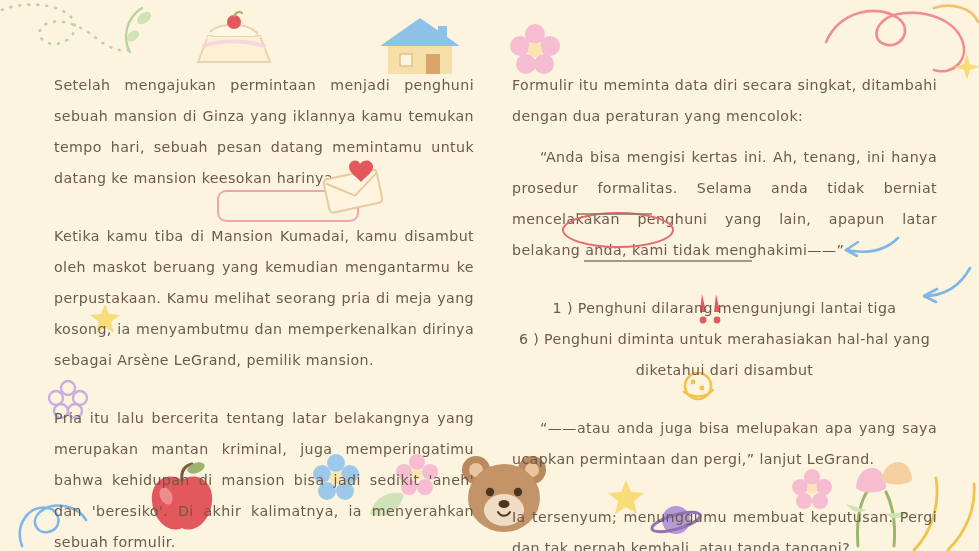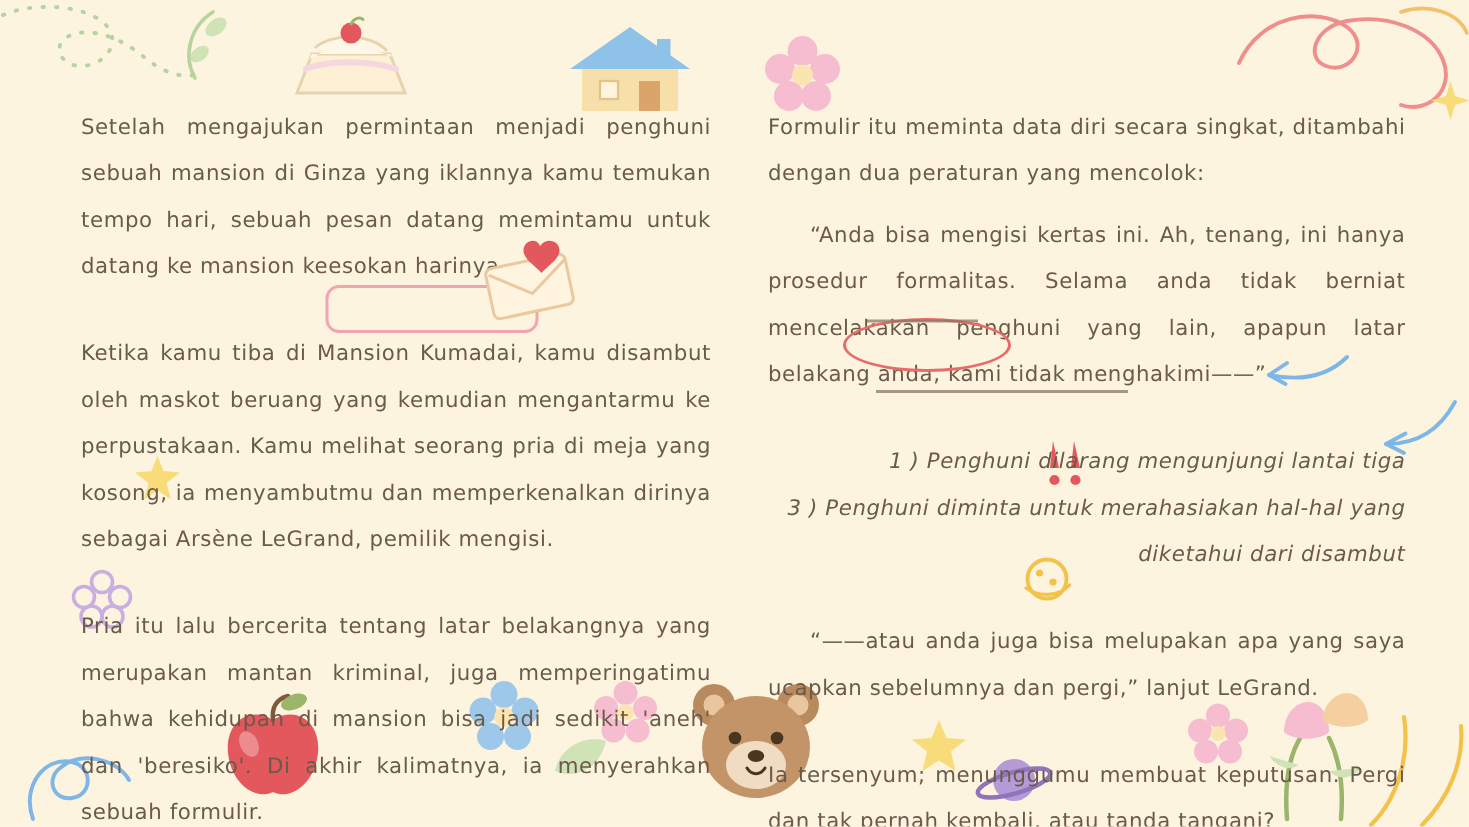--- a/index.html
+++ b/index.html
@@ -39,22 +39,21 @@
   .para {
     margin: 0 0 27px 0;
     text-align: justify;
     text-justify: inter-word;
   }
   .para.last { margin-bottom: 0; }
   .para.indent { text-indent: 28px; }
   .para.tight { margin-bottom: 10px; }
   .line {
     margin: 0;
-    text-align: right;
-    font-style: italic;
+    text-align: center;
   }
 
   
   .deco {
     position: absolute;
     z-index: 1;
     pointer-events: none;
   }
   .deco.front { z-index: 9; }
 
@@ -262,27 +261,27 @@
     <path d="M38 76 C56 58 66 34 64 10" fill="none" stroke="#f3c24b" stroke-width="2.8" stroke-linecap="round"></path>
   </svg>
 
   <div class="hl-box" style="left:217px; top:190px; width:138px; height:28px;"></div>
   <div class="hl-ellipse" style="left:562px; top:212px; width:108px; height:32px;"></div>
   <div class="underline" style="left:578px; top:213px; width:74px;"></div>
   <div class="underline" style="left:584px; top:260px; width:168px;"></div>
 
   <div class="col left">
     <p class="para">Setelah mengajukan permintaan menjadi penghuni sebuah mansion di Ginza yang iklannya kamu temukan tempo hari, sebuah pesan datang memintamu untuk datang ke mansion keesokan harinya.</p>
-    <p class="para">Ketika kamu tiba di Mansion Kumadai, kamu disambut oleh maskot beruang yang kemudian mengantarmu ke perpustakaan. Kamu melihat seorang pria di meja yang kosong, ia menyambutmu dan memperkenalkan dirinya sebagai Arsène LeGrand, pemilik mengisi.</p>
+    <p class="para">Ketika kamu tiba di Mansion Kumadai, kamu disambut oleh maskot beruang yang kemudian mengantarmu ke perpustakaan. Kamu melihat seorang pria di meja yang kosong, ia menyambutmu dan memperkenalkan dirinya sebagai Arsène LeGrand, pemilik mansion.</p>
     <p class="para last">Pria itu lalu bercerita tentang latar belakangnya yang merupakan mantan kriminal, juga memperingatimu bahwa kehidupan di mansion bisa jadi sedikit 'aneh' dan 'beresiko'. Di akhir kalimatnya, ia menyerahkan sebuah formulir.</p>
   </div>
 
   <div class="col right">
     <p class="para tight">Formulir itu meminta data diri secara singkat, ditambahi dengan dua peraturan yang mencolok:</p>
     <p class="para indent">“Anda bisa mengisi kertas ini. Ah, tenang, ini hanya prosedur formalitas. Selama anda tidak berniat mencelakakan penghuni yang lain, apapun latar belakang anda, kami tidak menghakimi——”</p>
     <p class="line">1 ) Penghuni dilarang mengunjungi lantai tiga</p>
-    <p class="line">3 ) Penghuni diminta untuk merahasiakan hal-hal yang</p>
+    <p class="line">6 ) Penghuni diminta untuk merahasiakan hal-hal yang</p>
     <p class="line" style="margin-bottom:27px;">diketahui dari disambut</p>
-    <p class="para indent">“——atau anda juga bisa melupakan apa yang saya ucapkan sebelumnya dan pergi,” lanjut LeGrand.</p>
+    <p class="para indent">“——atau anda juga bisa melupakan apa yang saya ucapkan permintaan dan pergi,” lanjut LeGrand.</p>
     <p class="para last">Ia tersenyum; menunggumu membuat keputusan. Pergi dan tak pernah kembali, atau tanda tangani?</p>
   </div>
 
 </div>
 
 </body></html>

